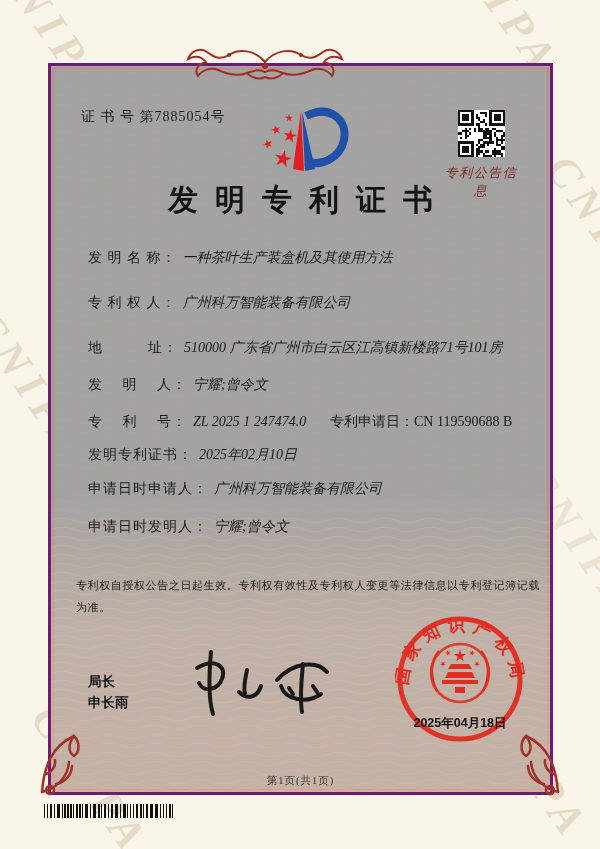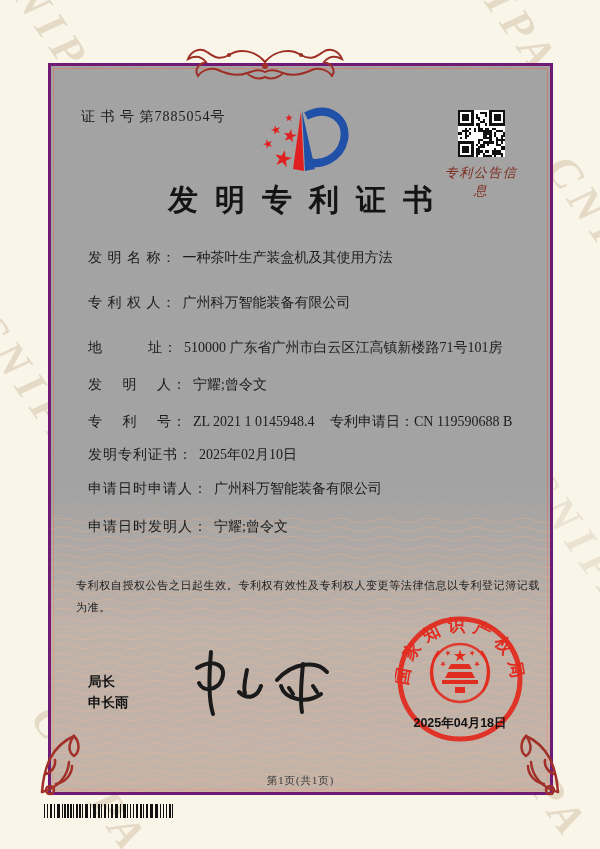--- a/index.html
+++ b/index.html
@@ -32,21 +32,21 @@
   .qr-label{
     position:absolute;left:392px;top:98px;width:76px;text-align:center;
     font-size:13px;letter-spacing:1.5px;color:#7d2c1f;font-style:italic;
   }
   .title{
     position:absolute;left:0;right:0;top:114px;text-align:center;
     font-size:30px;font-weight:bold;letter-spacing:17px;padding-left:17px;color:#141414;
   }
   .row{position:absolute;left:37px;font-size:14px;white-space:nowrap;}
   .row .lbl{letter-spacing:1px;}
-  .row .val{margin-left:6px;}
+  .row .val{margin-left:6px;font-style:italic;}
   .row2{position:absolute;font-size:14px;white-space:nowrap;}
   .para{position:absolute;left:25px;top:508px;font-size:11px;letter-spacing:0.6px;line-height:22px;color:#222;}
   .para .indent{padding-left:22px;}
   .director{position:absolute;left:37px;font-size:13.5px;font-weight:600;font-family:"Liberation Sans",sans-serif;color:#111;}
   .sig{position:absolute;left:130px;top:580px;}
   .seal{position:absolute;left:344px;top:548px;z-index:3;}
   .footer{position:absolute;left:0;right:0;top:708px;text-align:center;font-size:10.5px;letter-spacing:1px;color:#333;}
   .barcode{position:absolute;left:44px;top:804px;height:14px;z-index:2;font-size:0;}
   .barcode span{display:inline-block;height:14px;background:#111;vertical-align:top;}
   .ornament-top{position:absolute;left:185px;top:42px;z-index:2;}
@@ -247,21 +247,21 @@
         <span class="lbl">专 利 权 人：</span><span class="val">广州科万智能装备有限公司</span>
       </div>
       <div class="row" style="top:273px;">
         <span class="lbl">地　　　址：</span><span class="val">510000 广东省广州市白云区江高镇新楼路71号101房</span>
       </div>
       <div class="row" style="top:310px;">
         <span class="lbl">发　 明　 人：</span><span class="val">宁耀;曾令文</span>
       </div>
 
       <div class="row" style="top:347px;">
-        <span class="lbl">专　 利　 号：</span><span class="val">ZL 2021 1 0145948.4</span>
+        <span class="lbl">专　 利　 号：</span><span class="val">ZL 2025 1 247474.0</span>
       </div>
       <div class="row2" style="left:279px;top:347px;">
         <span class="lbl">专利申请日：</span><span class="val">CN 119590688 B</span>
       </div>
 
       <div class="row" style="top:380px;">
         <span class="lbl">发明专利证书：</span><span class="val">2025年02月10日</span>
       </div>
 
       <div class="row" style="top:414px;">

